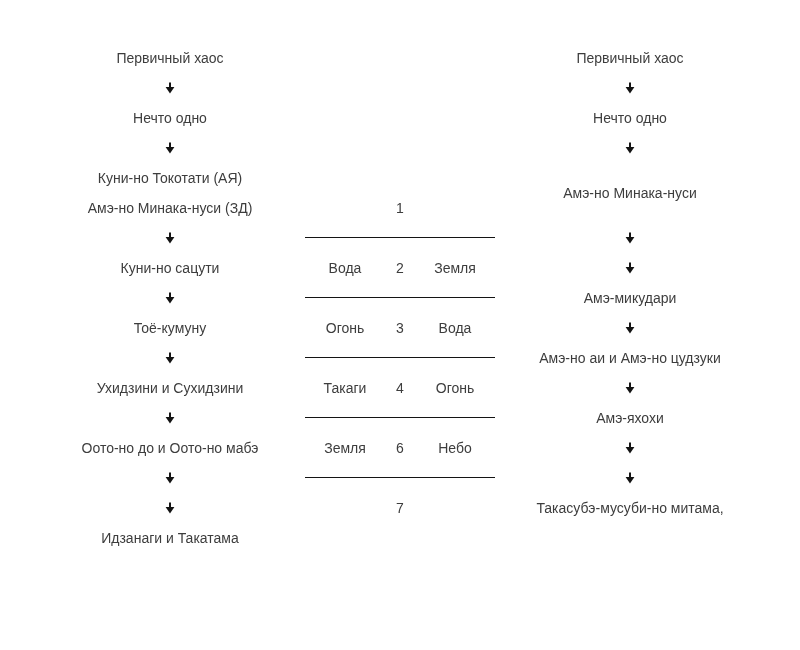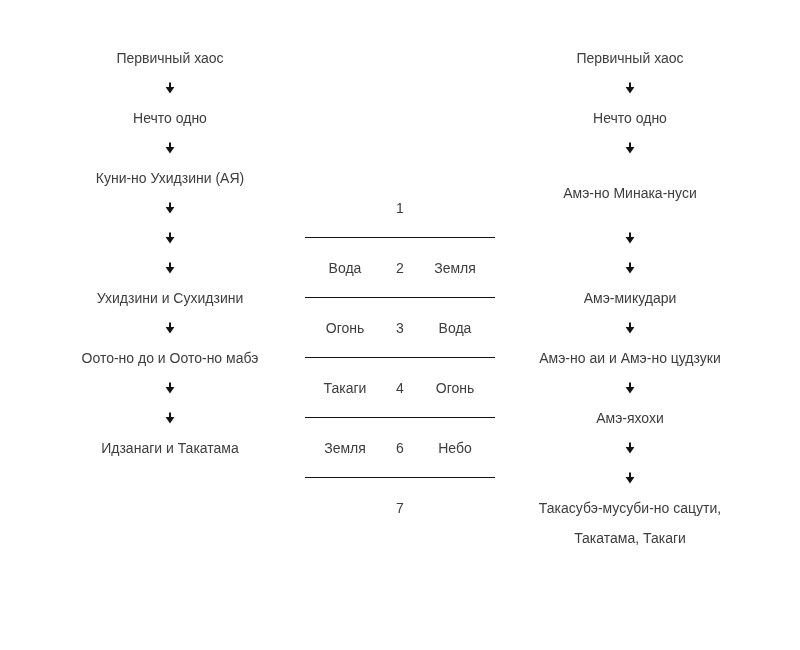--- a/index.html
+++ b/index.html
@@ -67,33 +67,36 @@
           <polygon points="0.6,5 9.4,5 5,11.5" fill="#141414"></polygon>
         </svg>
       </div>
     <div class="row">Нечто одно</div>
     <div class="arrow-row">
         <svg width="10" height="12" viewBox="0 0 10 12" xmlns="http://www.w3.org/2000/svg">
           <rect x="4" y="0.5" width="2" height="5.5" fill="#141414"></rect>
           <polygon points="0.6,5 9.4,5 5,11.5" fill="#141414"></polygon>
         </svg>
       </div>
-    <div class="row">Куни-но Ухидзини (АЯ)</div>
-    <div class="arrow-row">
-        <svg width="10" height="12" viewBox="0 0 10 12" xmlns="http://www.w3.org/2000/svg">
-          <rect x="4" y="0.5" width="2" height="5.5" fill="#141414"></rect>
-          <polygon points="0.6,5 9.4,5 5,11.5" fill="#141414"></polygon>
-        </svg>
-      </div>
-    <div class="arrow-row">
-        <svg width="10" height="12" viewBox="0 0 10 12" xmlns="http://www.w3.org/2000/svg">
-          <rect x="4" y="0.5" width="2" height="5.5" fill="#141414"></rect>
-          <polygon points="0.6,5 9.4,5 5,11.5" fill="#141414"></polygon>
-        </svg>
-      </div>
+    <div class="row">Куни-но Токотати (АЯ)</div>
+    <div class="row">Амэ-но Минака-нуси (ЗД)</div>
+    <div class="arrow-row">
+        <svg width="10" height="12" viewBox="0 0 10 12" xmlns="http://www.w3.org/2000/svg">
+          <rect x="4" y="0.5" width="2" height="5.5" fill="#141414"></rect>
+          <polygon points="0.6,5 9.4,5 5,11.5" fill="#141414"></polygon>
+        </svg>
+      </div>
+    <div class="row">Куни-но сацути</div>
+    <div class="arrow-row">
+        <svg width="10" height="12" viewBox="0 0 10 12" xmlns="http://www.w3.org/2000/svg">
+          <rect x="4" y="0.5" width="2" height="5.5" fill="#141414"></rect>
+          <polygon points="0.6,5 9.4,5 5,11.5" fill="#141414"></polygon>
+        </svg>
+      </div>
+    <div class="row">Тоё-кумуну</div>
     <div class="arrow-row">
         <svg width="10" height="12" viewBox="0 0 10 12" xmlns="http://www.w3.org/2000/svg">
           <rect x="4" y="0.5" width="2" height="5.5" fill="#141414"></rect>
           <polygon points="0.6,5 9.4,5 5,11.5" fill="#141414"></polygon>
         </svg>
       </div>
     <div class="row">Ухидзини и Сухидзини</div>
     <div class="arrow-row">
         <svg width="10" height="12" viewBox="0 0 10 12" xmlns="http://www.w3.org/2000/svg">
           <rect x="4" y="0.5" width="2" height="5.5" fill="#141414"></rect>
@@ -197,17 +200,16 @@
           <rect x="4" y="0.5" width="2" height="5.5" fill="#141414"></rect>
           <polygon points="0.6,5 9.4,5 5,11.5" fill="#141414"></polygon>
         </svg>
       </div>
     <div class="arrow-row">
         <svg width="10" height="12" viewBox="0 0 10 12" xmlns="http://www.w3.org/2000/svg">
           <rect x="4" y="0.5" width="2" height="5.5" fill="#141414"></rect>
           <polygon points="0.6,5 9.4,5 5,11.5" fill="#141414"></polygon>
         </svg>
       </div>
-    <div class="row">Такасубэ-мусуби-но сацути,</div>
-    <div class="row">Такатама, Такаги</div>
+    <div class="row">Такасубэ-мусуби-но митама,</div>
   </div>
 
 </div>
 
 </body></html>

